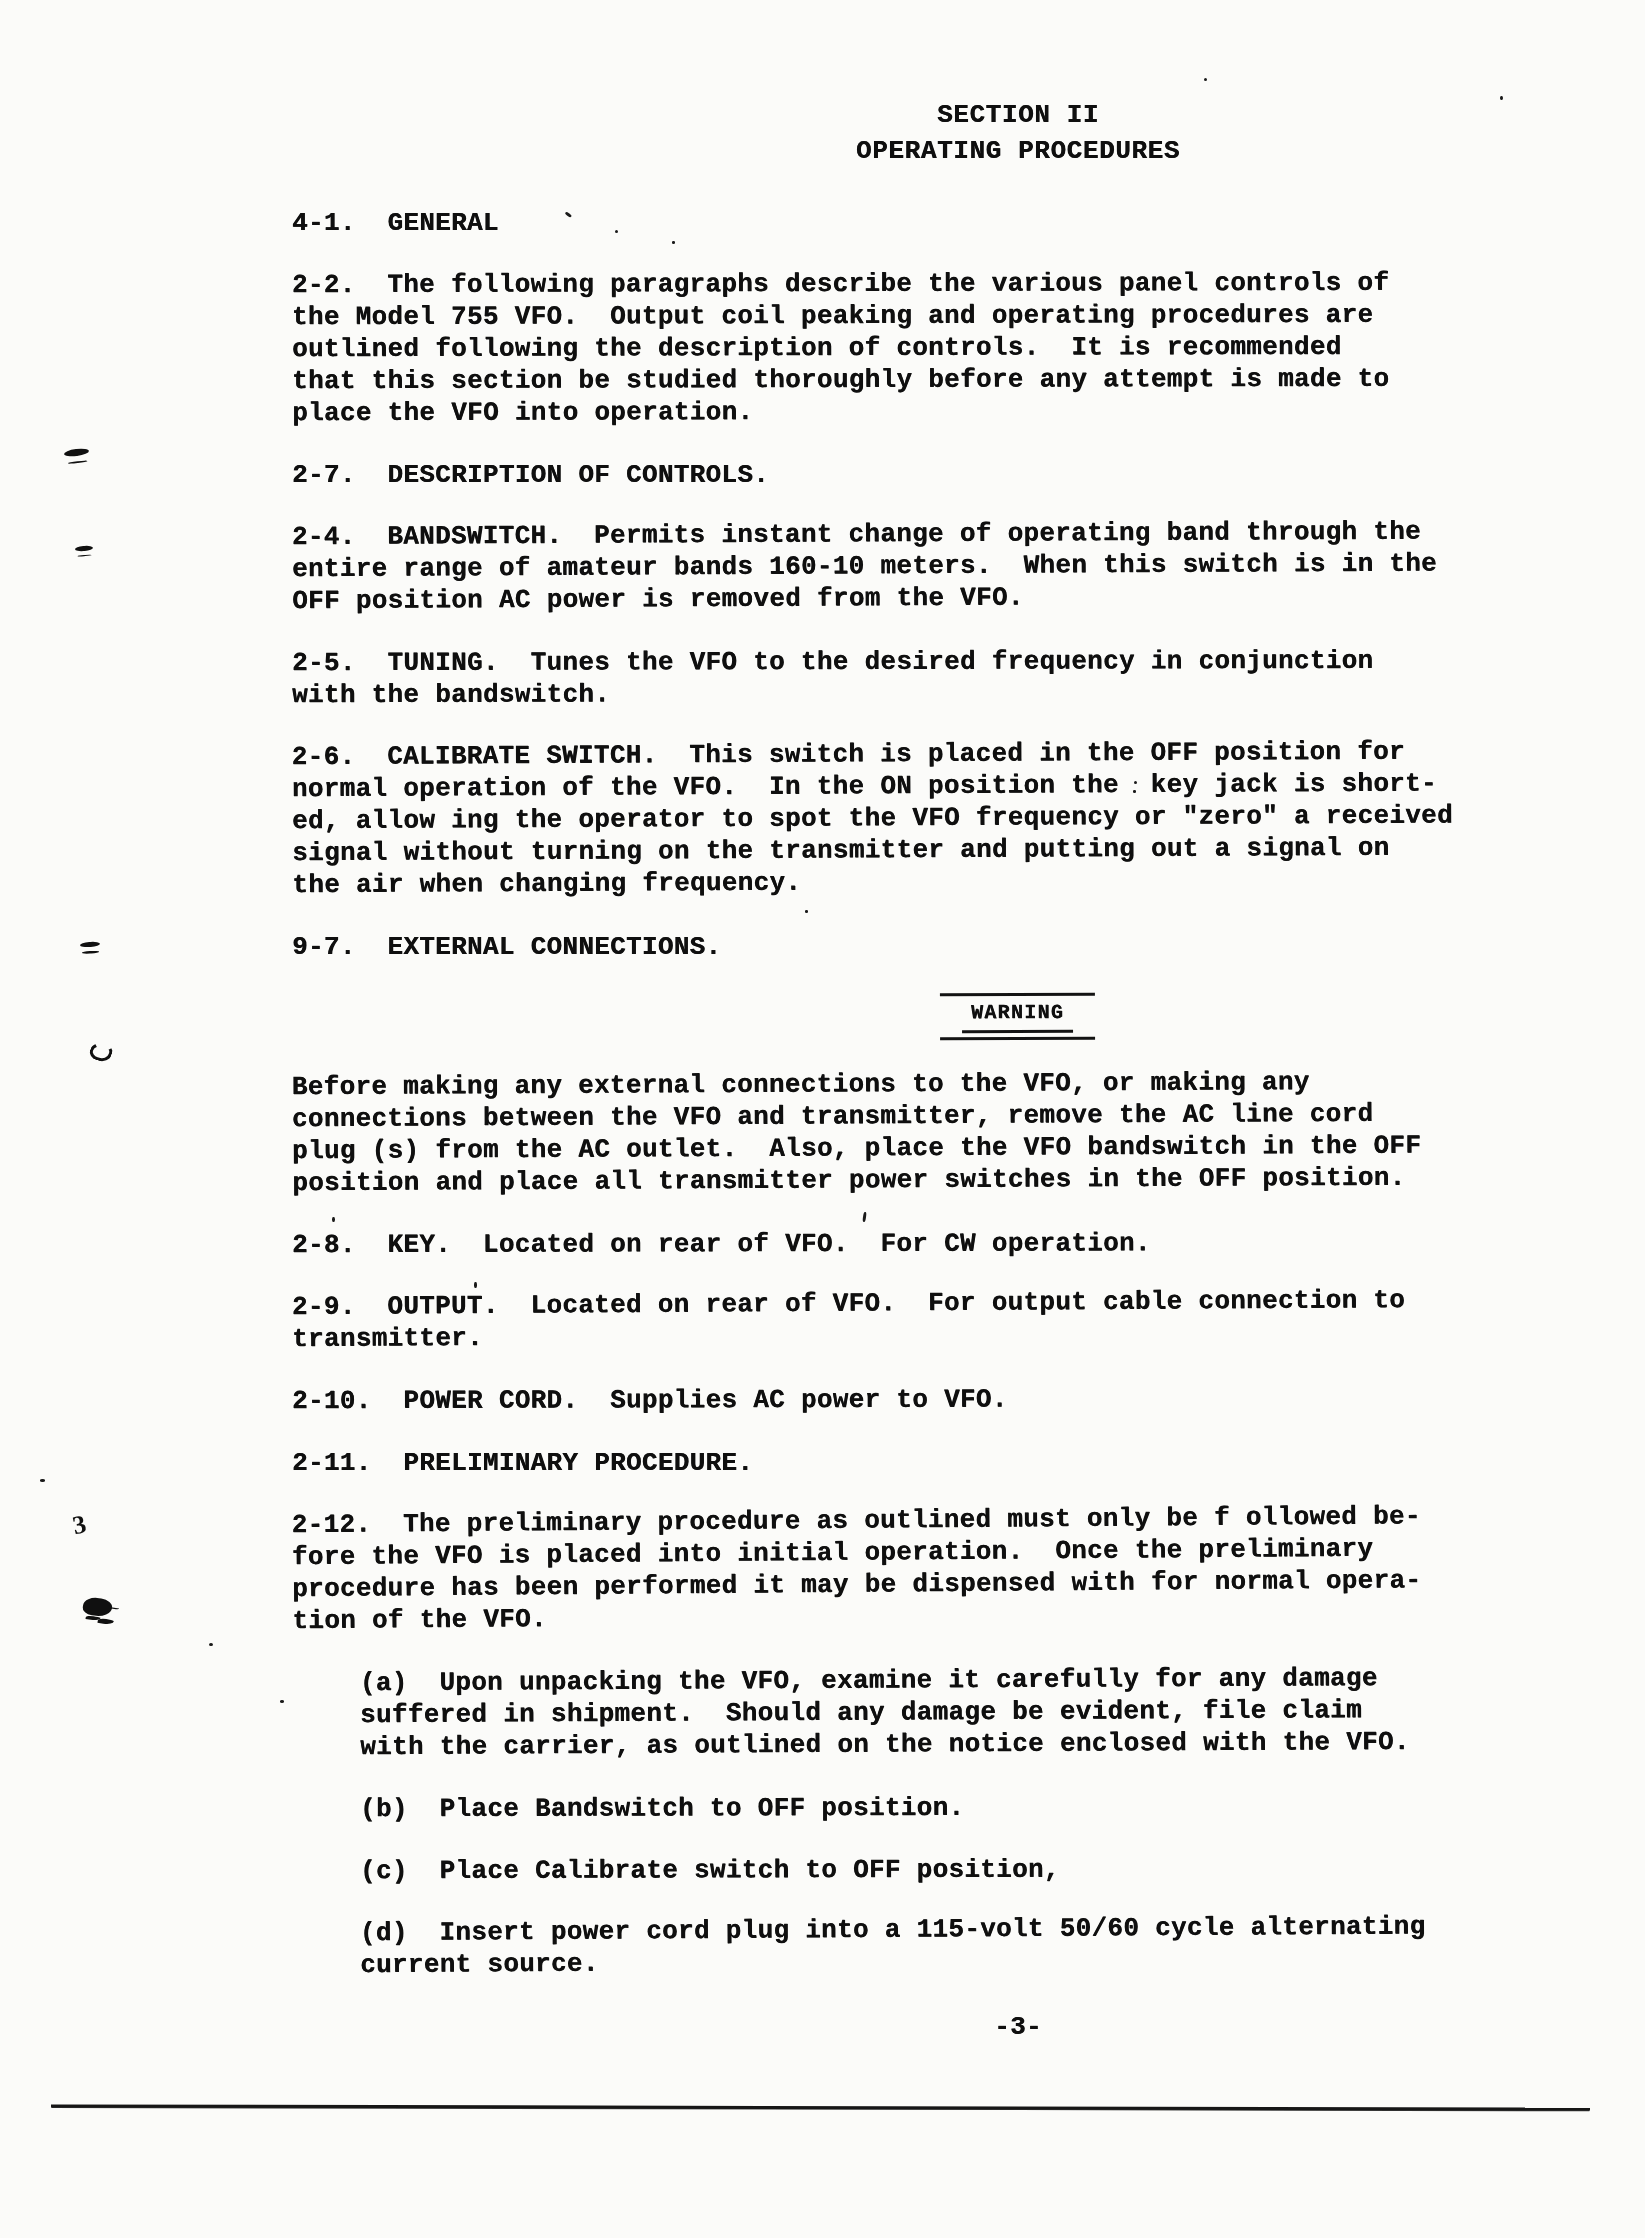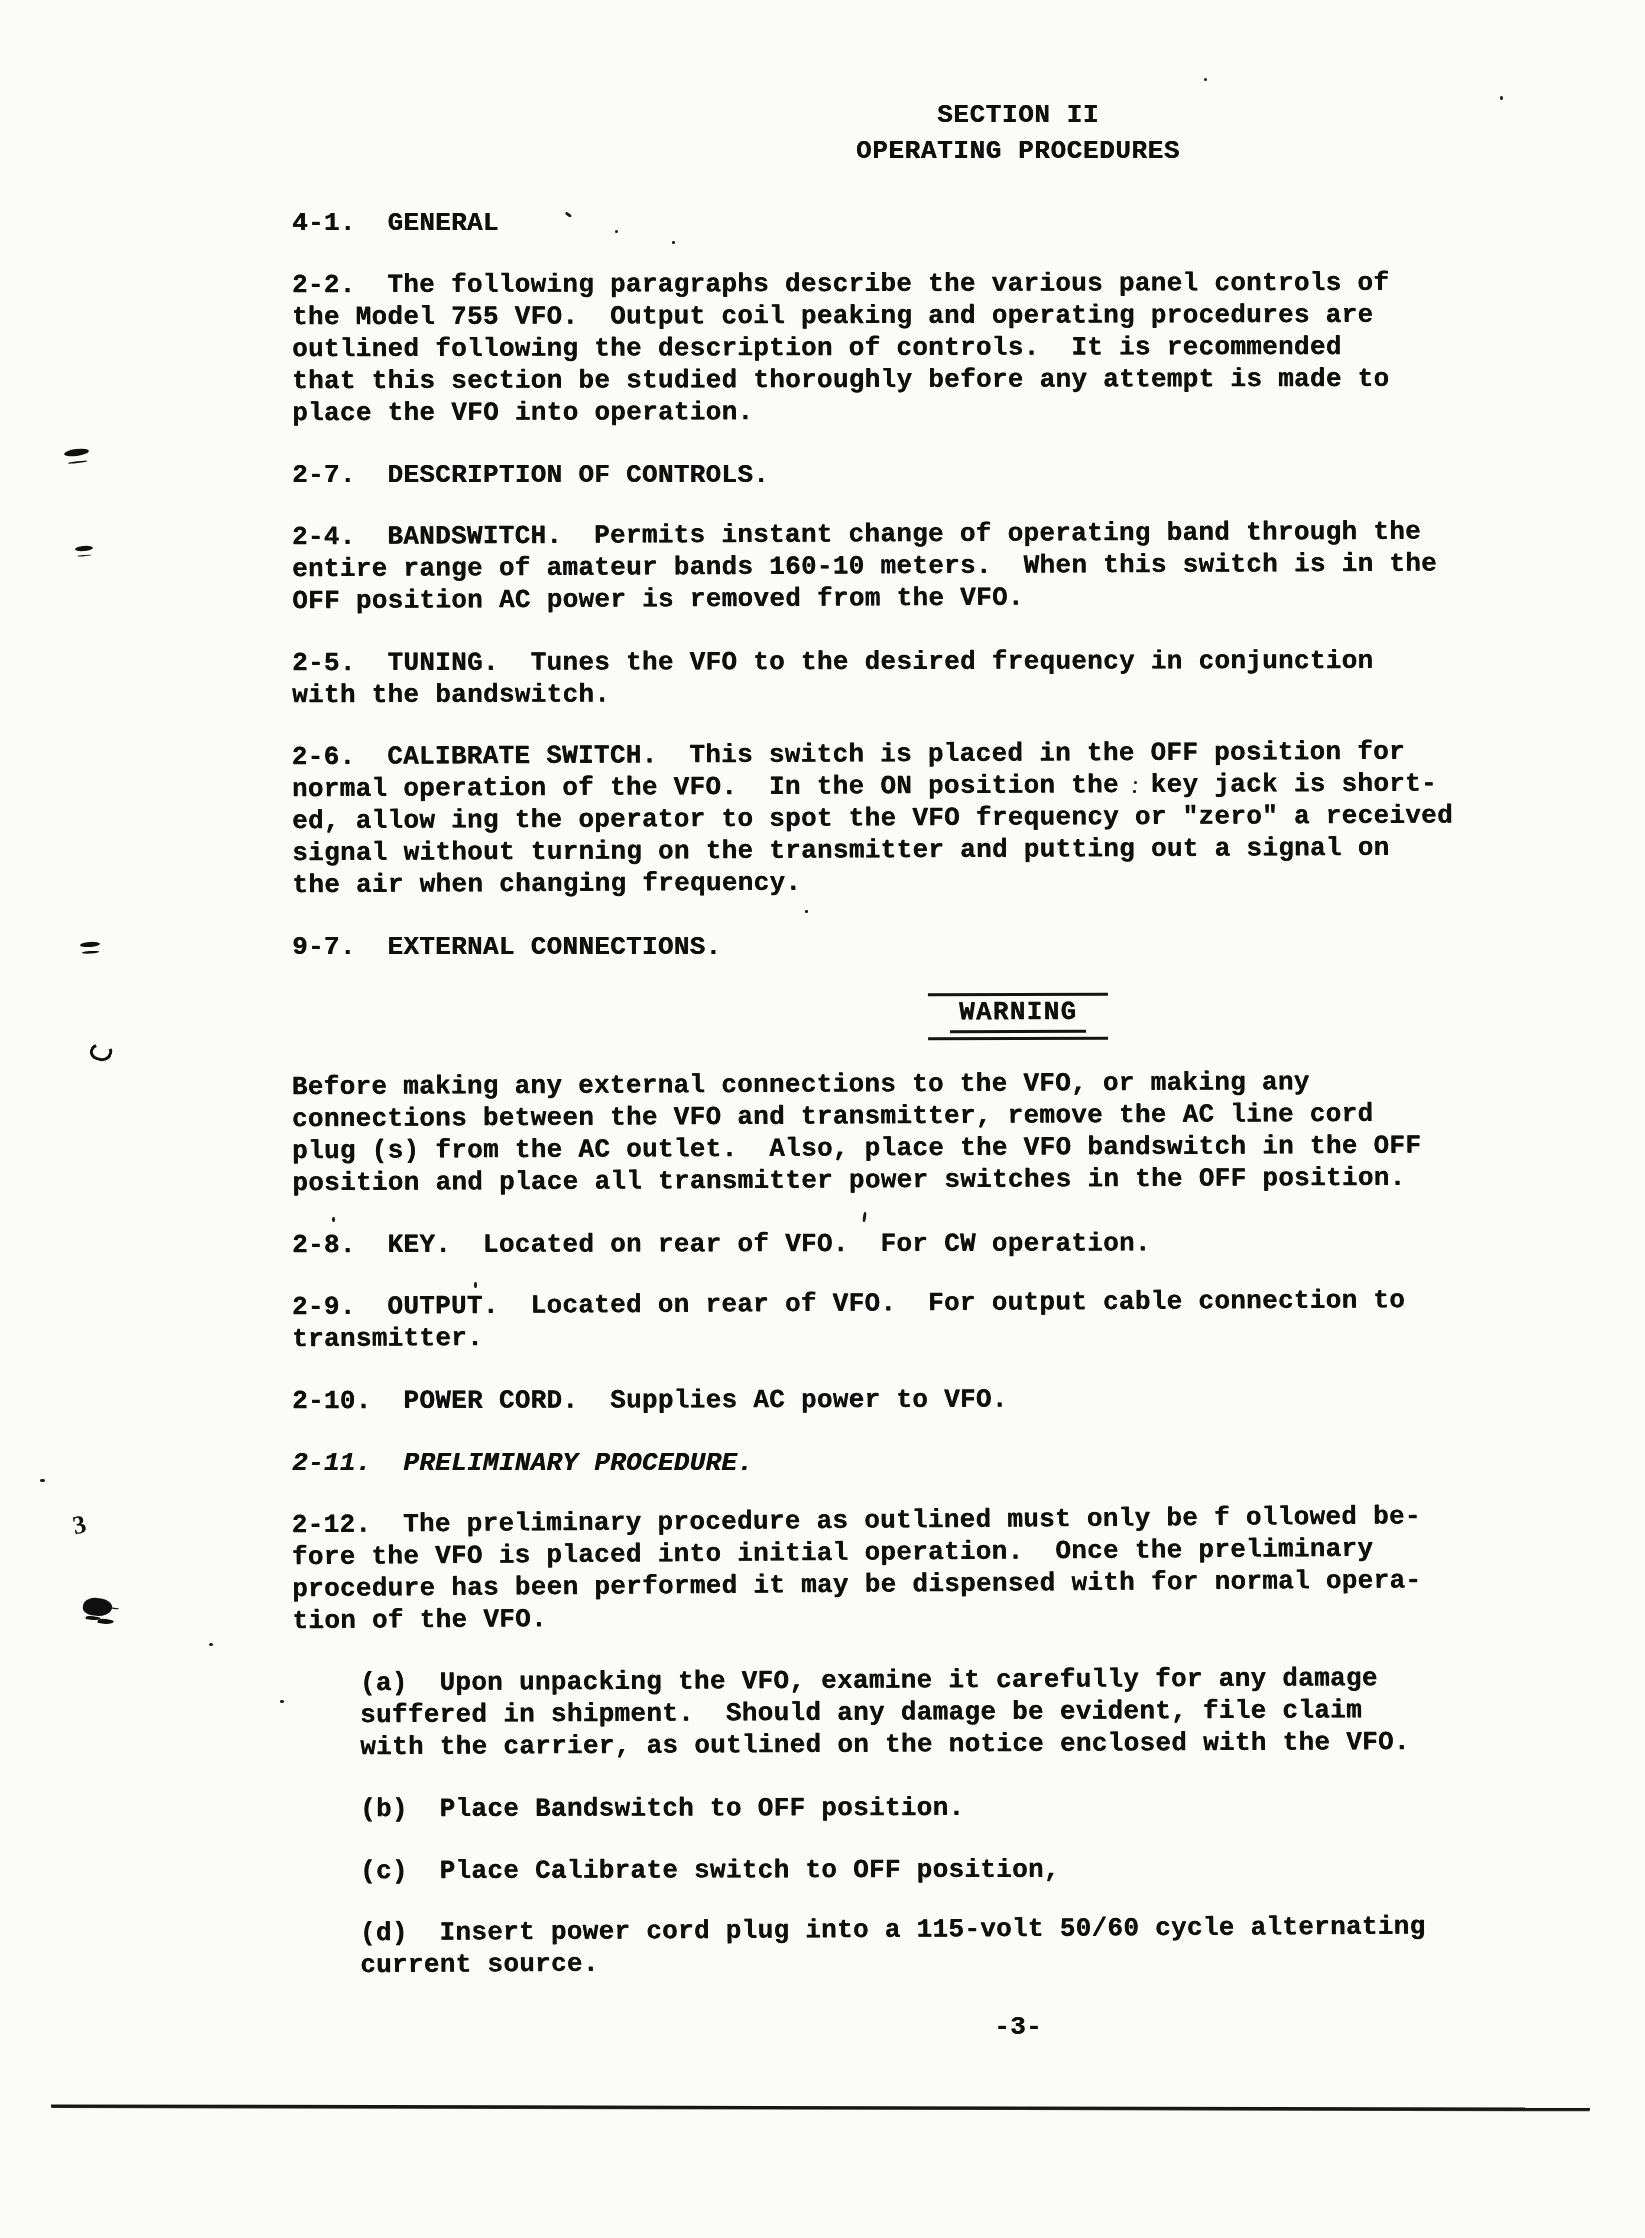--- a/index.html
+++ b/index.html
@@ -31,38 +31,38 @@
     margin: 0 0 30px 0;
     text-shadow: 0.4px 0.3px 0 #141414;
     transform-origin: 0 50%;
   }
   .list { margin-left: 68px; }
 
   .tilt-1 { transform: rotate(-0.12deg); }
   .tilt-2 { transform: rotate(-0.28deg); }
   .tilt-3 { transform: rotate(-0.36deg); }
   .tilt-4 { transform: rotate(-0.45deg); }
-  .gap-plus  { margin-top: 9px; font-style: italic; }
+  .gap-plus  { margin-top: 9px; }
   .gap-plus2 { margin-top: 10.4px; }
 
   .warning-wrap {
     width: 1646px; margin-left: -292px; padding-left: 195px;
     text-align: center;
     margin-bottom: 30.5px;
   }
   .warning-box {
     display: inline-block;
     border-top: 3.2px solid #131313;
     border-bottom: 3.2px solid #131313;
     padding: 1.3px 22px 3.9px 22px;
     transform: rotate(-0.2deg);
   }
   .warning-word {
     display: inline-block;
-    font-size: 26px; font-weight: 700; line-height: 31px;
+    font-size: 20px; font-weight: 700; line-height: 31px;
     letter-spacing: 1.3px;
     border-bottom: 3.2px solid #131313;
     padding: 0 9px 2px 9px;
     text-shadow: 0.4px 0.3px 0 #141414;
   }
 
   .page-num {
     width: 1646px; margin-left: -292px; padding-left: 195px;
     text-align: center;
     margin-bottom: 0;

